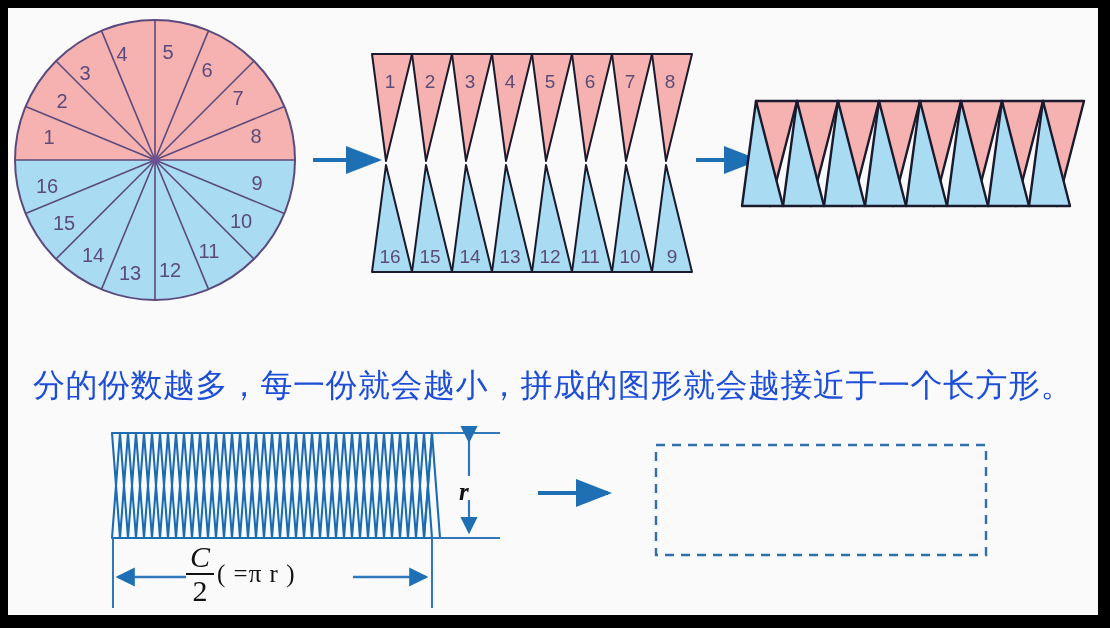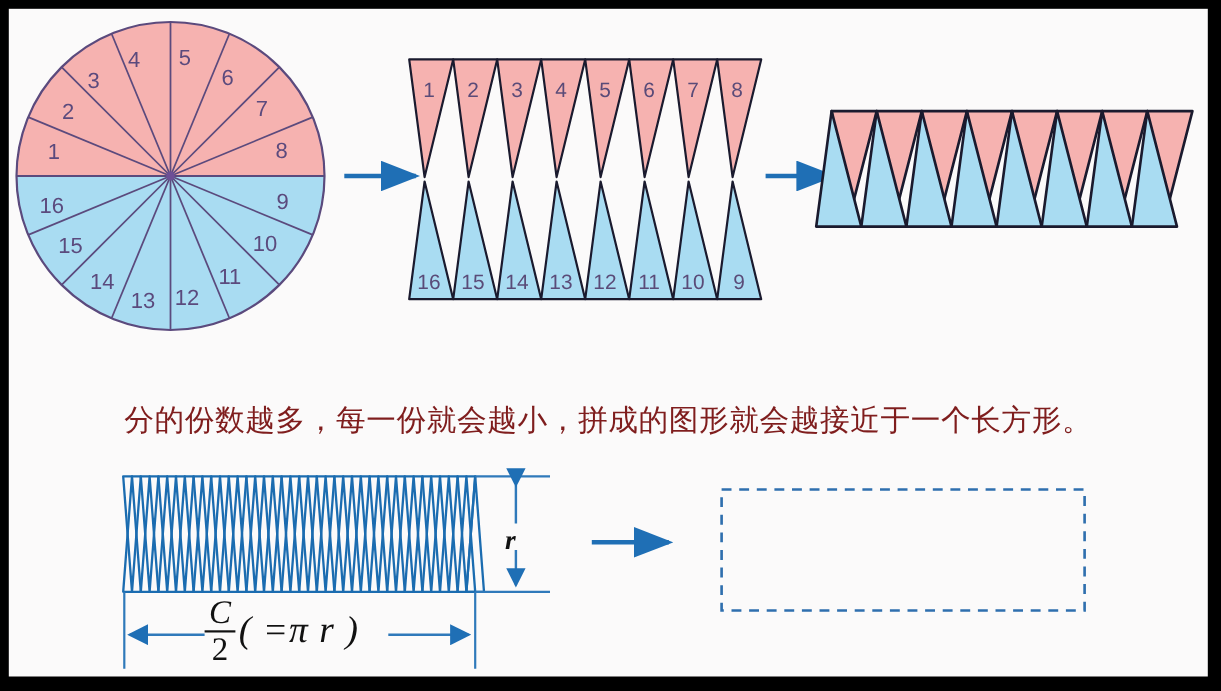--- a/index.html
+++ b/index.html
@@ -36,22 +36,22 @@
     height: 607px;
     overflow: visible;
   }
   .cap-text {
     position: absolute;
     left: 0;
     top: 356px;
     width: 1090px;
     text-align: center;
     font-family: "Liberation Serif", "DejaVu Serif", serif;
-    font-size: 27px;
-    color: #7f1d1d;
+    font-size: 32px;
+    color: #1d4ed8;
     letter-spacing: 0.5px;
     white-space: nowrap;
   }
   .wedge-num {
     font-family: "Liberation Sans", sans-serif;
     font-size: 19px;
     fill: #5a4b78;
   }
   .wedge-num-circ {
     font-family: "Liberation Sans", sans-serif;
@@ -86,23 +86,22 @@
   }
   .frac .num {
     font-style: italic;
     padding: 0 4px 1px 4px;
     border-bottom: 2.5px solid #111;
   }
   .frac .den {
     padding-top: 1px;
   }
   .paren-part {
-    font-size: 34px;
+    font-size: 25px;
     letter-spacing: 1px;
-    font-style: italic;
   }
 </style>
 </head>
 <body>
 
 <div id="frame">
   <div id="canvas">
 
     <svg class="layer" viewBox="0 0 1090 607">
       <defs>

